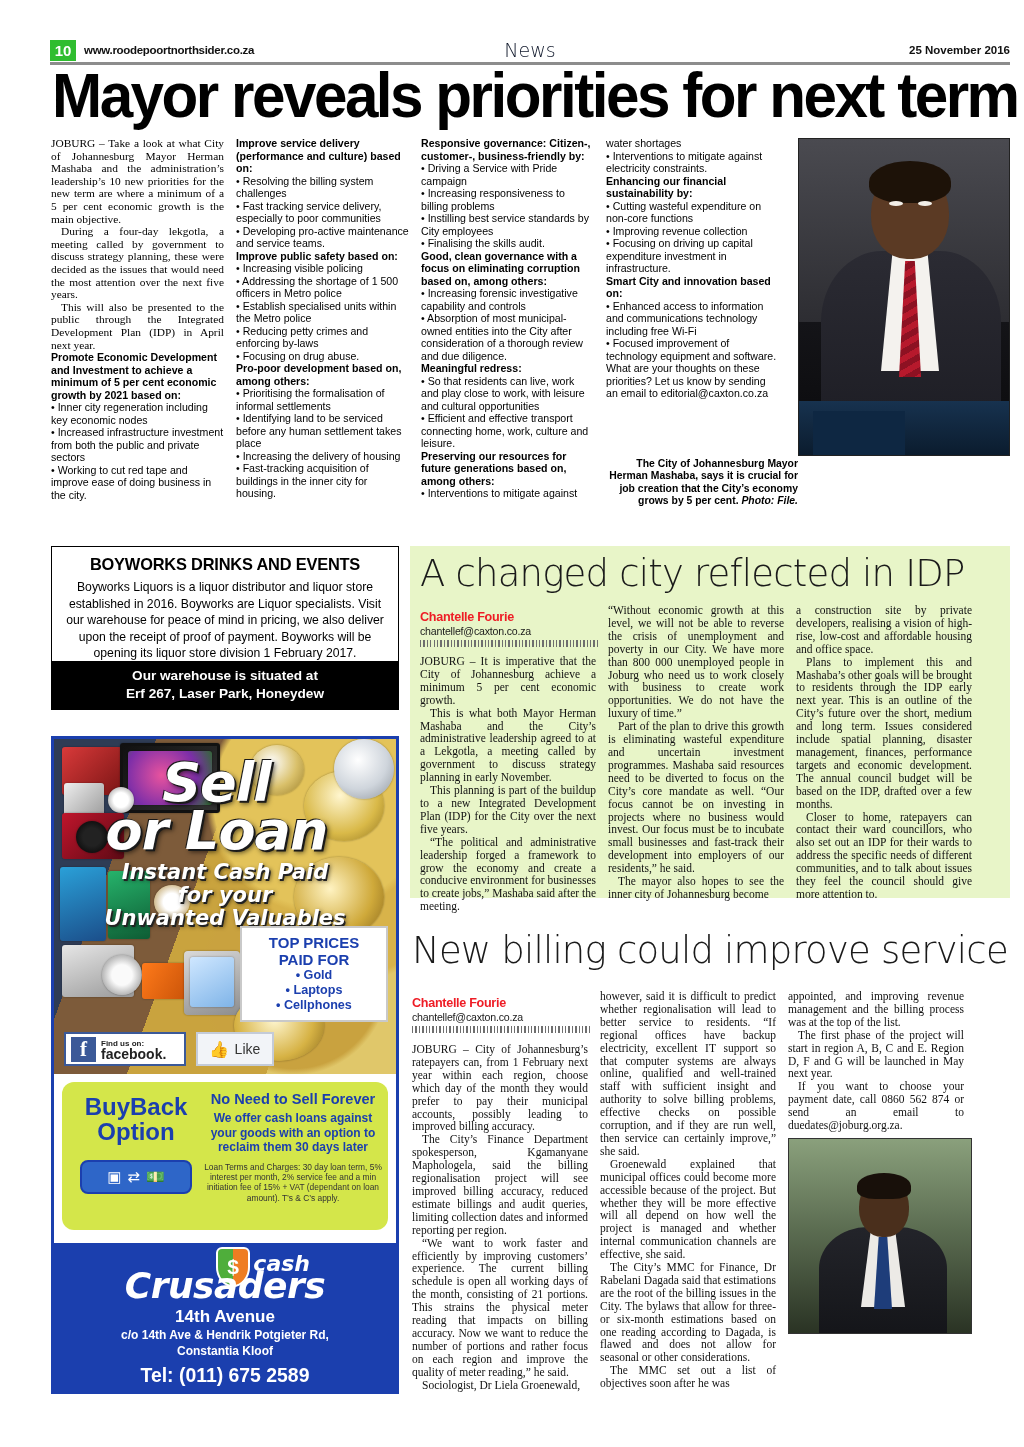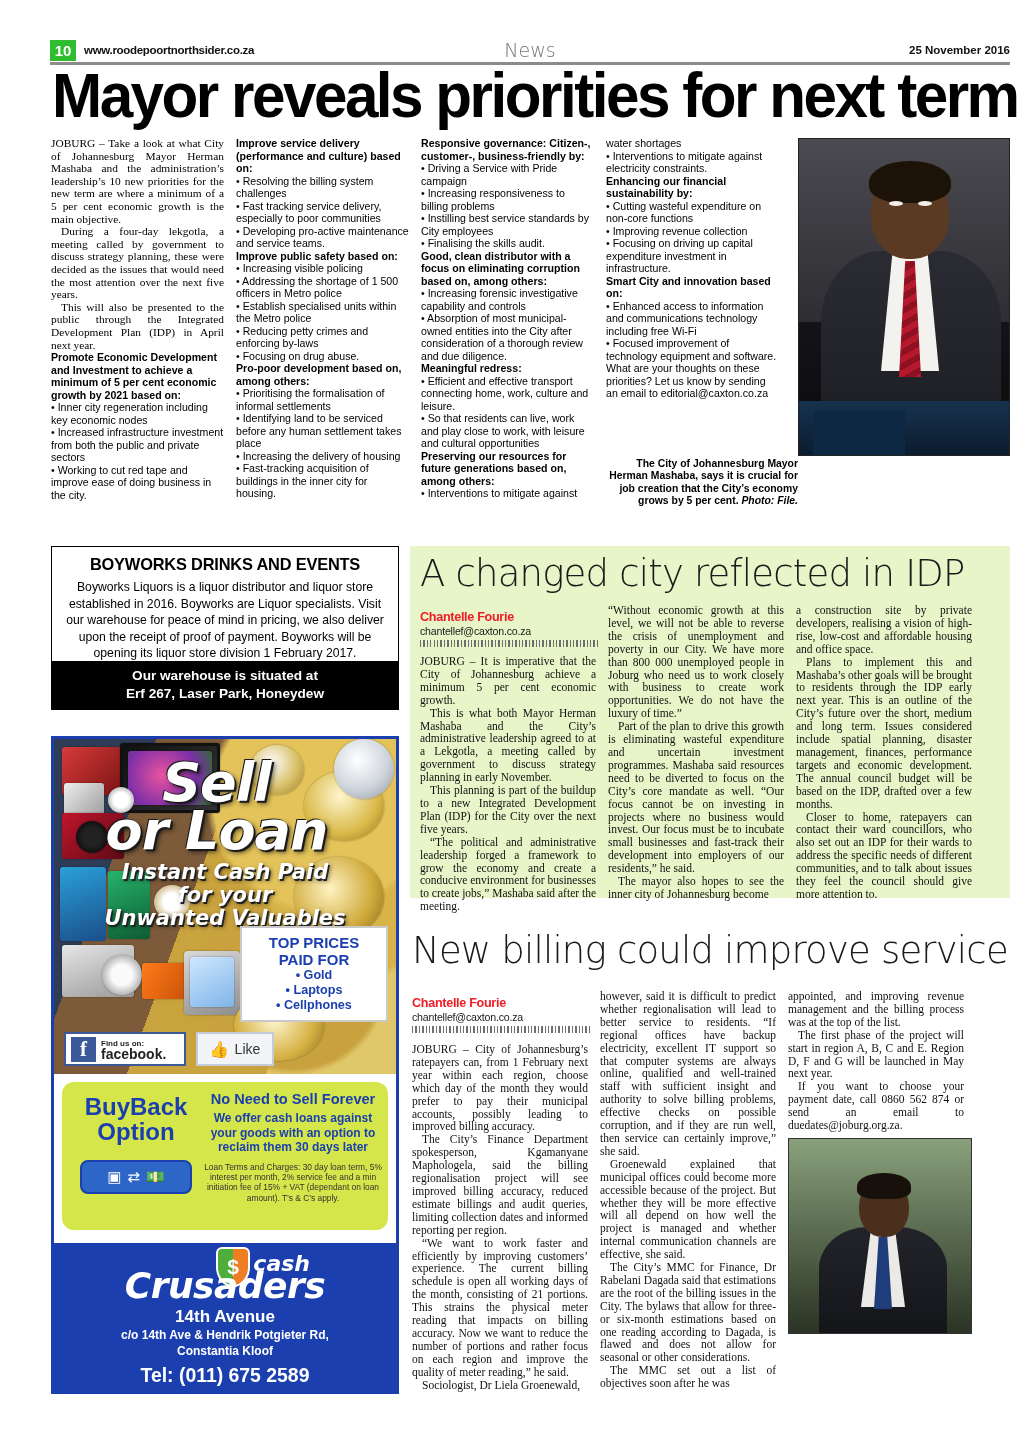--- a/index.html
+++ b/index.html
@@ -21,21 +21,21 @@
     width: 26px; height: 21px; background: #2fbd2f; color: #ffffff;
     font-weight: bold; font-size: 15px; display: flex;
     align-items: center; justify-content: center; font-family: "Liberation Sans", sans-serif;
   }
   .masthead-url {
     margin-left: 8px; font-size: 11.5px; font-weight: bold; color: #111;
     letter-spacing: -0.3px;
   }
   .masthead-section {
     position: absolute; left: 0; right: 0; text-align: center;
-    font-size: 19px; color: #737373; font-family: "DejaVu Sans", sans-serif;
+    font-size: 19px; color: #0f172a; font-family: "DejaVu Sans", sans-serif;
     font-weight: 300;
   }
   .masthead-date {
     margin-left: auto; font-size: 11.5px; font-weight: bold; color: #111;
   }
   .masthead-rule {
     position: absolute; left: 50px; top: 62px; width: 960px; height: 3px;
     background: #8c8c8c;
   }
 
@@ -382,26 +382,26 @@
       <p class="bullet">• Increasing the delivery of housing</p>
       <p class="bullet">• Fast-tracking acquisition of buildings in the inner city for housing.</p>
     </div>
 
     <div class="lead-col">
       <p class="bold-head">Responsive governance: Citizen-, customer-, business-friendly by:</p>
       <p class="bullet">• Driving a Service with Pride campaign</p>
       <p class="bullet">• Increasing responsiveness to billing problems</p>
       <p class="bullet">• Instilling best service standards by City employees</p>
       <p class="bullet">• Finalising the skills audit.</p>
-      <p class="bold-head">Good, clean distributor with a focus on eliminating corruption based on, among others:</p>
+      <p class="bold-head">Good, clean governance with a focus on eliminating corruption based on, among others:</p>
       <p class="bullet">• Increasing forensic investigative capability and controls</p>
       <p class="bullet">• Absorption of most municipal-owned entities into the City after consideration of a thorough review and due diligence.</p>
       <p class="bold-head">Meaningful redress:</p>
+      <p class="bullet">• So that residents can live, work and play close to work, with leisure and cultural opportunities</p>
       <p class="bullet">• Efficient and effective transport connecting home, work, culture and leisure.</p>
-      <p class="bullet">• So that residents can live, work and play close to work, with leisure and cultural opportunities</p>
       <p class="bold-head">Preserving our resources for future generations based on, among others:</p>
       <p class="bullet">• Interventions to mitigate against</p>
     </div>
 
     <div class="lead-col">
       <p class="plain-sans">water shortages</p>
       <p class="bullet">• Interventions to mitigate against electricity constraints.</p>
       <p class="bold-head">Enhancing our financial sustainability by:</p>
       <p class="bullet">• Cutting wasteful expenditure on non-core functions</p>
       <p class="bullet">• Improving revenue collection</p>

